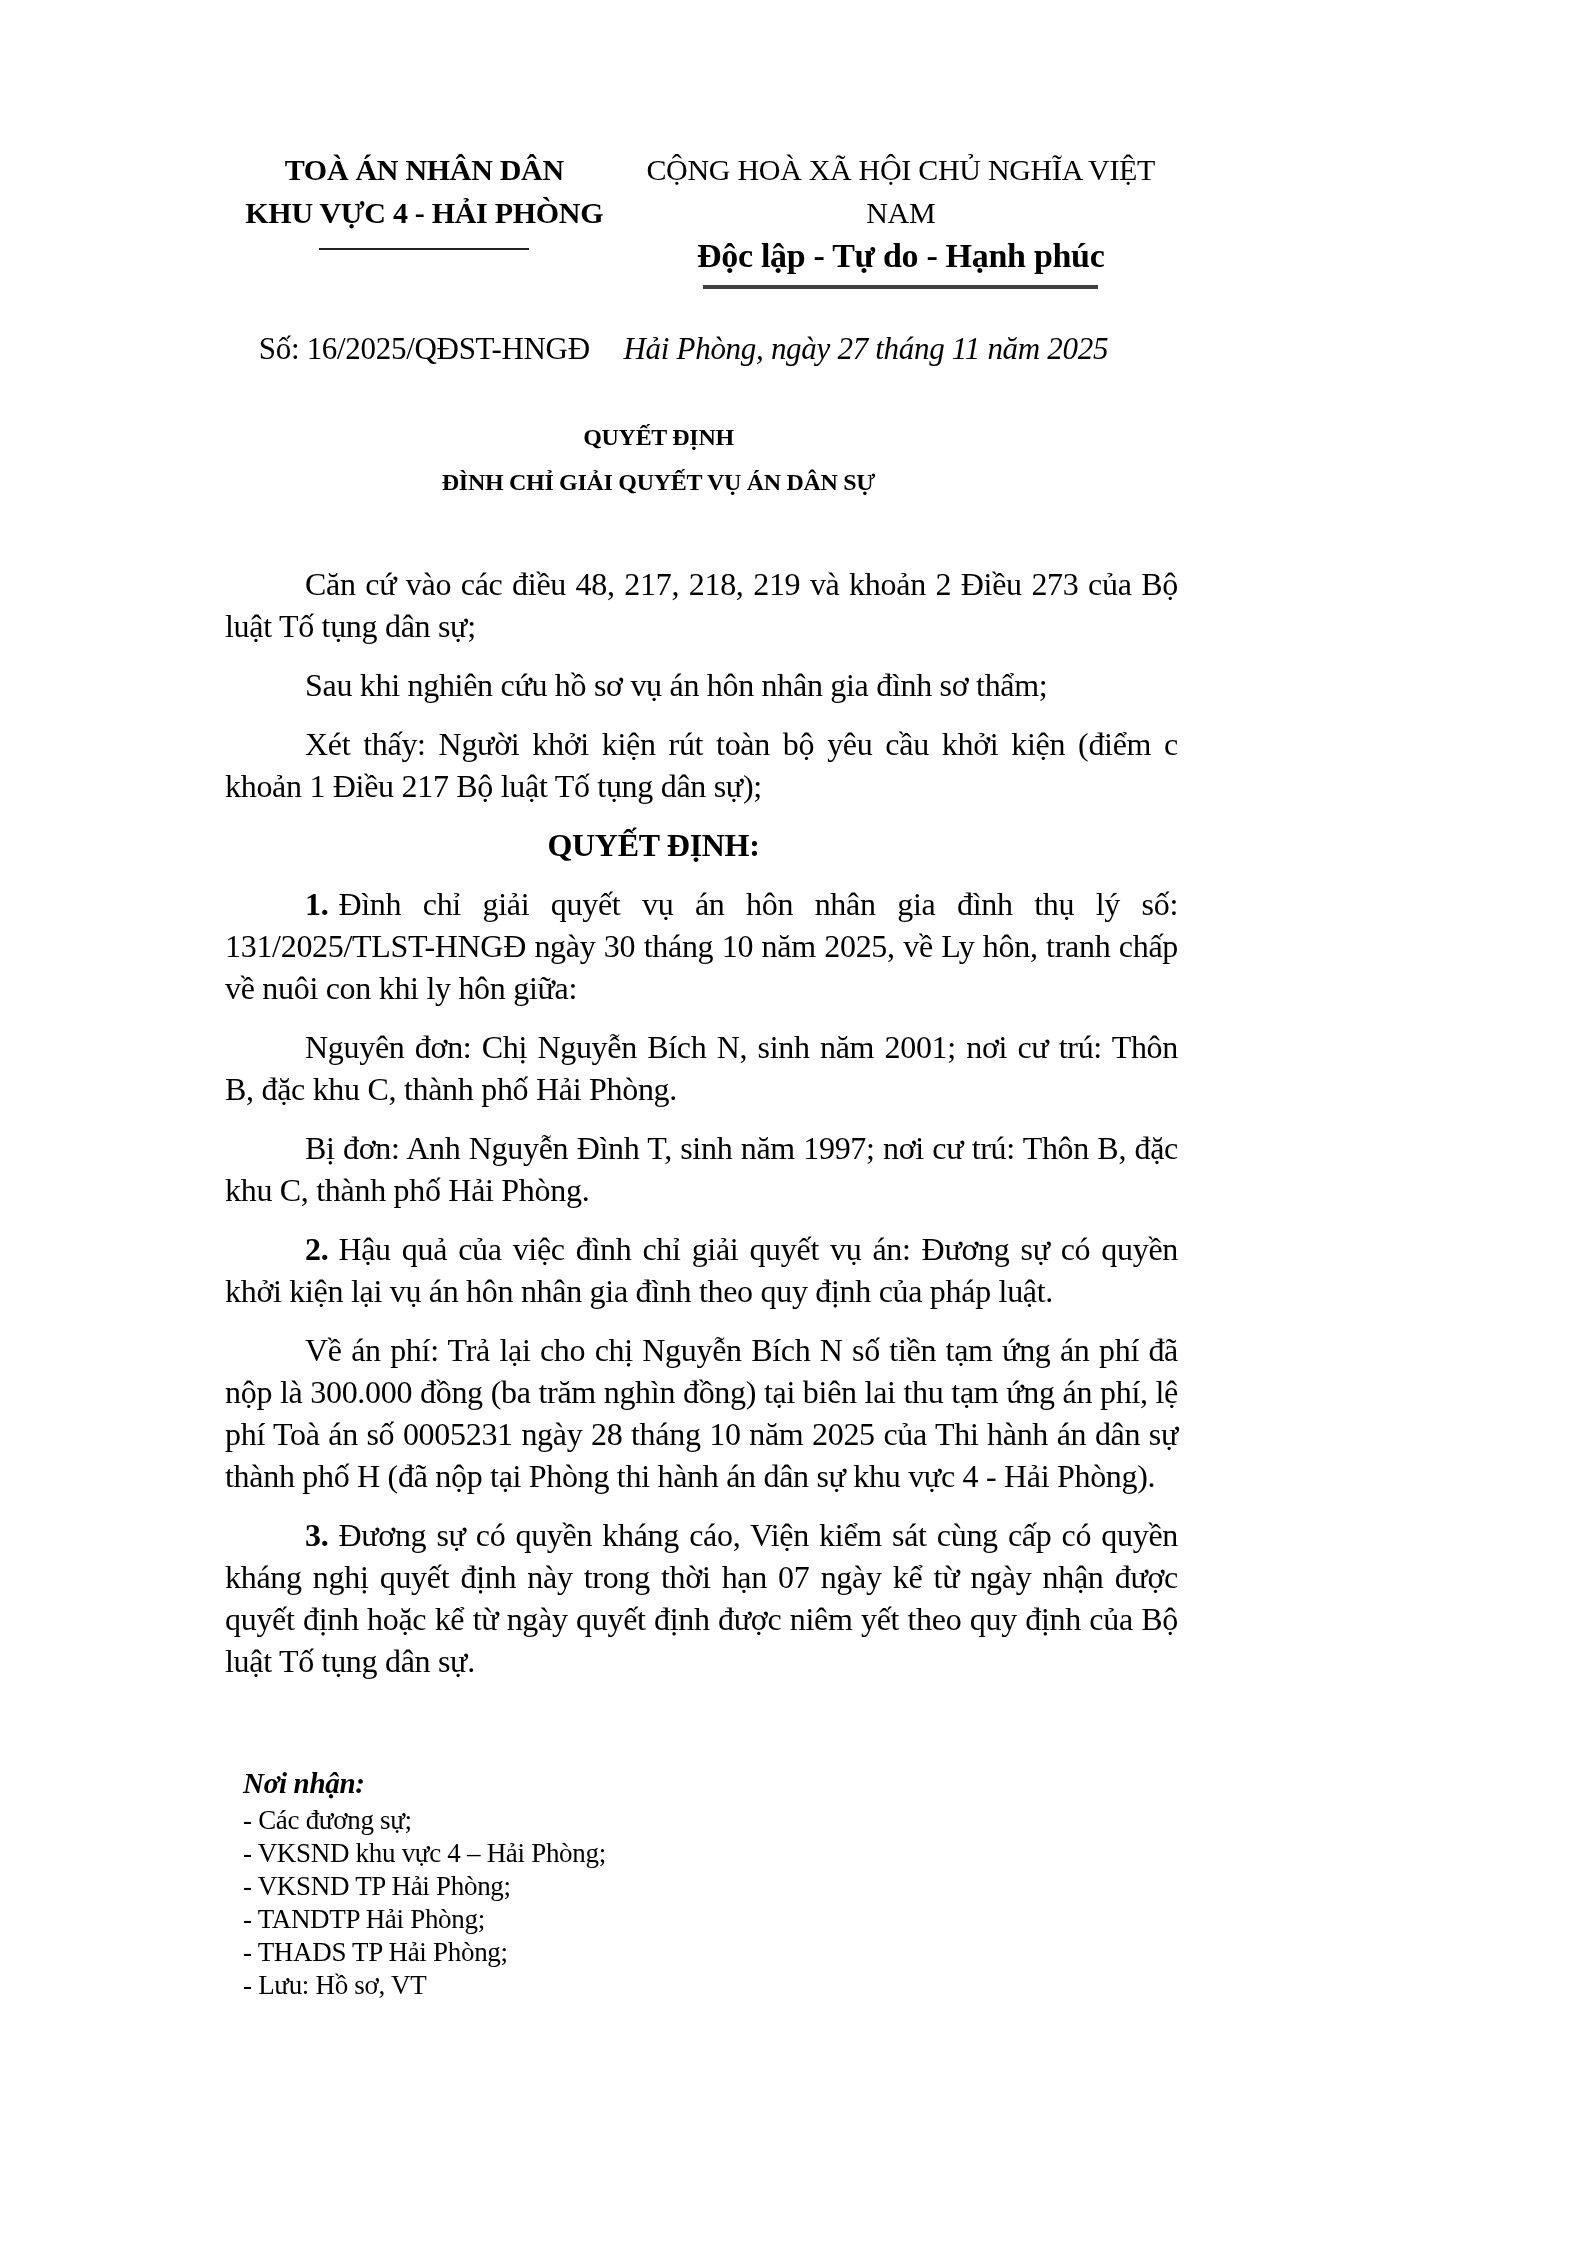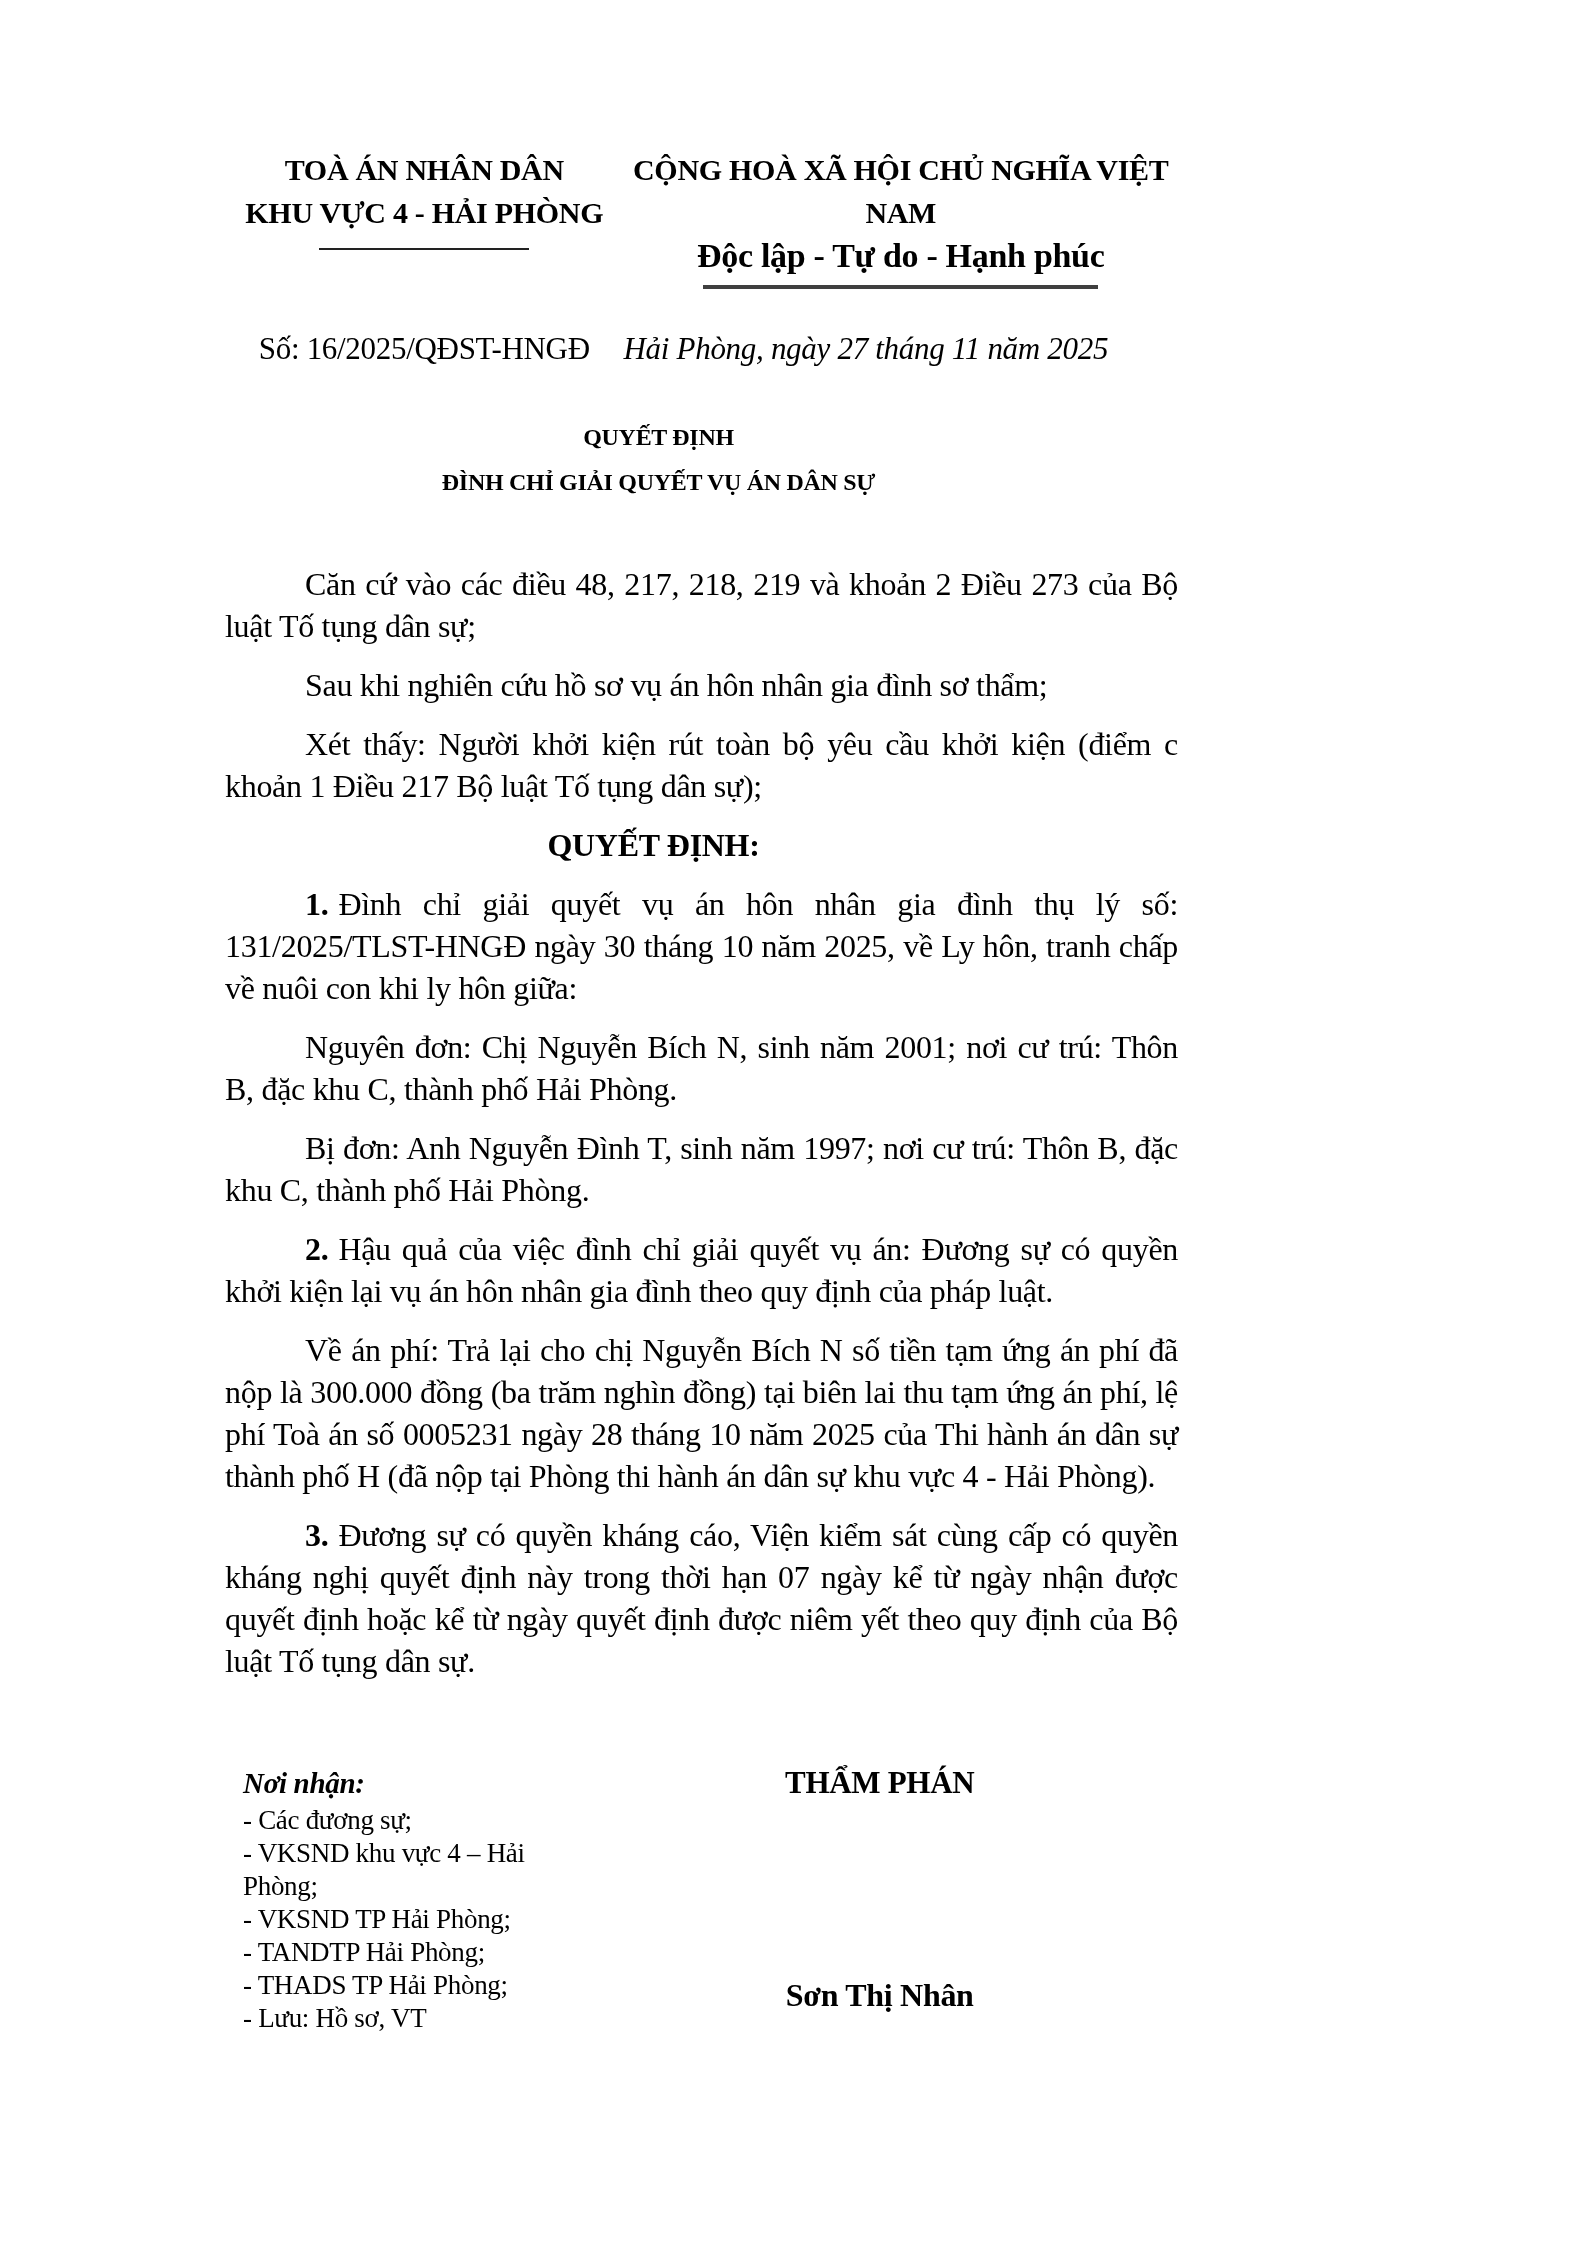--- a/index.html
+++ b/index.html
@@ -14,21 +14,21 @@
     padding: 148px 116px 0 225px;
     letter-spacing: -0.3px;
     overflow: hidden;
   }
 
   
   .header-row { display: flex; justify-content: space-between; }
   .header-left  { width: 460px; text-align: center; }
   .header-right { width: 640px; text-align: center; }
   .court-line   { font-weight: bold; font-size: 30px; line-height: 43px; }
-  .nation-line1 { font-weight: bold; font-size: 30px; line-height: 43px; }
+  .nation-line1 { font-weight: normal; font-size: 30px; line-height: 43px; }
   .nation-line2 { font-weight: bold; font-size: 34px; line-height: 43px; }
   .rule-left  { width: 210px; border: 0; border-top: 2px solid #222; margin: 14px auto 0 auto; }
   .rule-right { width: 395px; border: 0; border-top: 4px solid #3f3f3f; margin: 8px auto 0 auto; }
 
   .num-date-row { display: flex; justify-content: space-between; margin-top: 42px; }
   .doc-number { width: 460px; text-align: center; font-size: 31px; }
   .place-date { width: 640px; font-size: 31px; font-style: italic; }
 
   
   .title-block { margin-top: 48px; text-align: center; position: relative; left: -43px; }
@@ -110,19 +110,15 @@
   <div class="footer-row">
     <div class="footer-left">
       <div class="recipients-label">Nơi nhận:</div>
       <div class="recipient">- Các đương sự;</div>
       <div class="recipient">- VKSND khu vực 4 – Hải Phòng;</div>
       <div class="recipient">- VKSND TP Hải Phòng;</div>
       <div class="recipient">- TANDTP Hải Phòng;</div>
       <div class="recipient">- THADS TP Hải Phòng;</div>
       <div class="recipient">- Lưu: Hồ sơ, VT</div>
     </div>
-    <div class="footer-right">
-      <div class="judge-title">THẨM PHÁN</div>
-      <div class="judge-name">Sơn Thị Nhân</div>
-    </div>
   </div>
 
 </div>
 
 </body></html>

